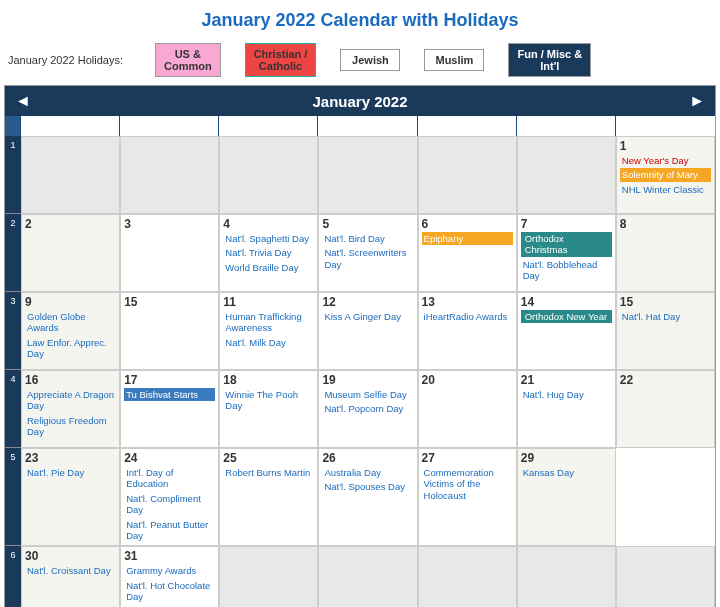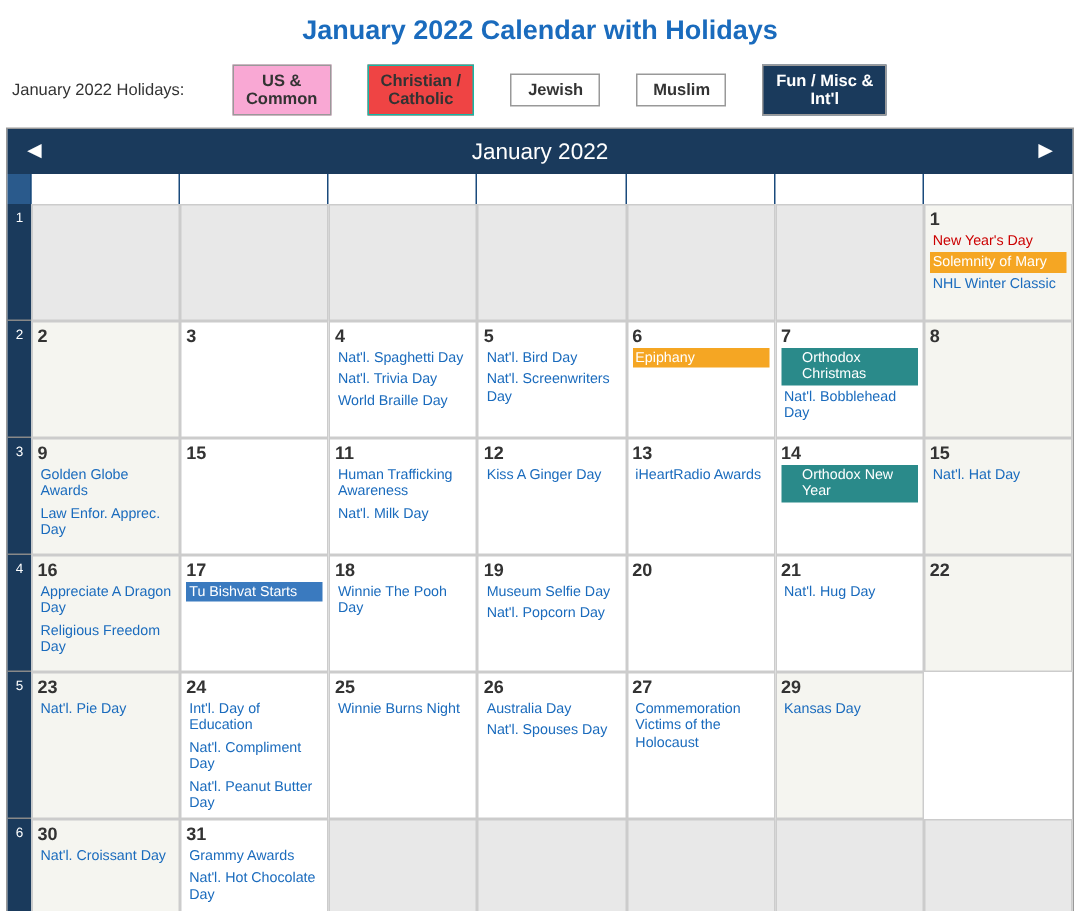--- a/index.html
+++ b/index.html
@@ -53,21 +53,21 @@
       background: #1a3a5c;
       color: #fff;
       display: flex;
       align-items: center;
       justify-content: space-between;
       padding: 6px 10px;
     }
     
     .cal-nav-title {
       font-size: 15px;
-      font-weight: normal;
+      font-weight: bold;
       color: #fff;
     }
     
     .nav-arrow {
       color: #fff;
       font-size: 16px;
       cursor: pointer;
       font-weight: bold;
     }
     
@@ -115,21 +115,21 @@
     
     .event {
       font-size: 9.5px;
       margin-bottom: 1px;
       padding: 1px 2px;
       line-height: 1.2;
     }
     
     .event.blue { color: #1a6bbd; }
     .event.orange { background: #f5a623; color: #fff; padding: 1px 2px; }
-    .event.teal { background: #2a8a8a; color: #fff; padding: 1px 14px; }
+    .event.teal { background: #2a8a8a; color: #fff; padding: 1px 4px; }
     .event.red { color: #cc0000; }
     .event.mlk { background: #3a7abf; color: #fff; padding: 1px 2px; font-weight: bold; }
     .event.tub { background: #3a7abf; color: #fff; padding: 1px 2px; }
   </style>
 </head>
 <body>
 
 <div class="page-title">January 2022 Calendar with Holidays</div>
 
 <div class="holiday-filter-row">
@@ -277,21 +277,21 @@
           <div class="event blue">Nat'l. Pie Day</div>
         </div>
         <div class="cal-cell">
           <span class="day-num">24</span>
           <div class="event blue">Int'l. Day of Education</div>
           <div class="event blue">Nat'l. Compliment Day</div>
           <div class="event blue">Nat'l. Peanut Butter Day</div>
         </div>
         <div class="cal-cell">
           <span class="day-num">25</span>
-          <div class="event blue">Winnie Burns Night</div>
+          <div class="event blue">Robert Burns Martin</div>
         </div>
         <div class="cal-cell">
           <span class="day-num">26</span>
           <div class="event blue">Australia Day</div>
           <div class="event blue">Nat'l. Spouses Day</div>
         </div>
         <div class="cal-cell">
           <span class="day-num">27</span>
           <div class="event blue">Commemoration Victims of the Holocaust</div>
         </div>

